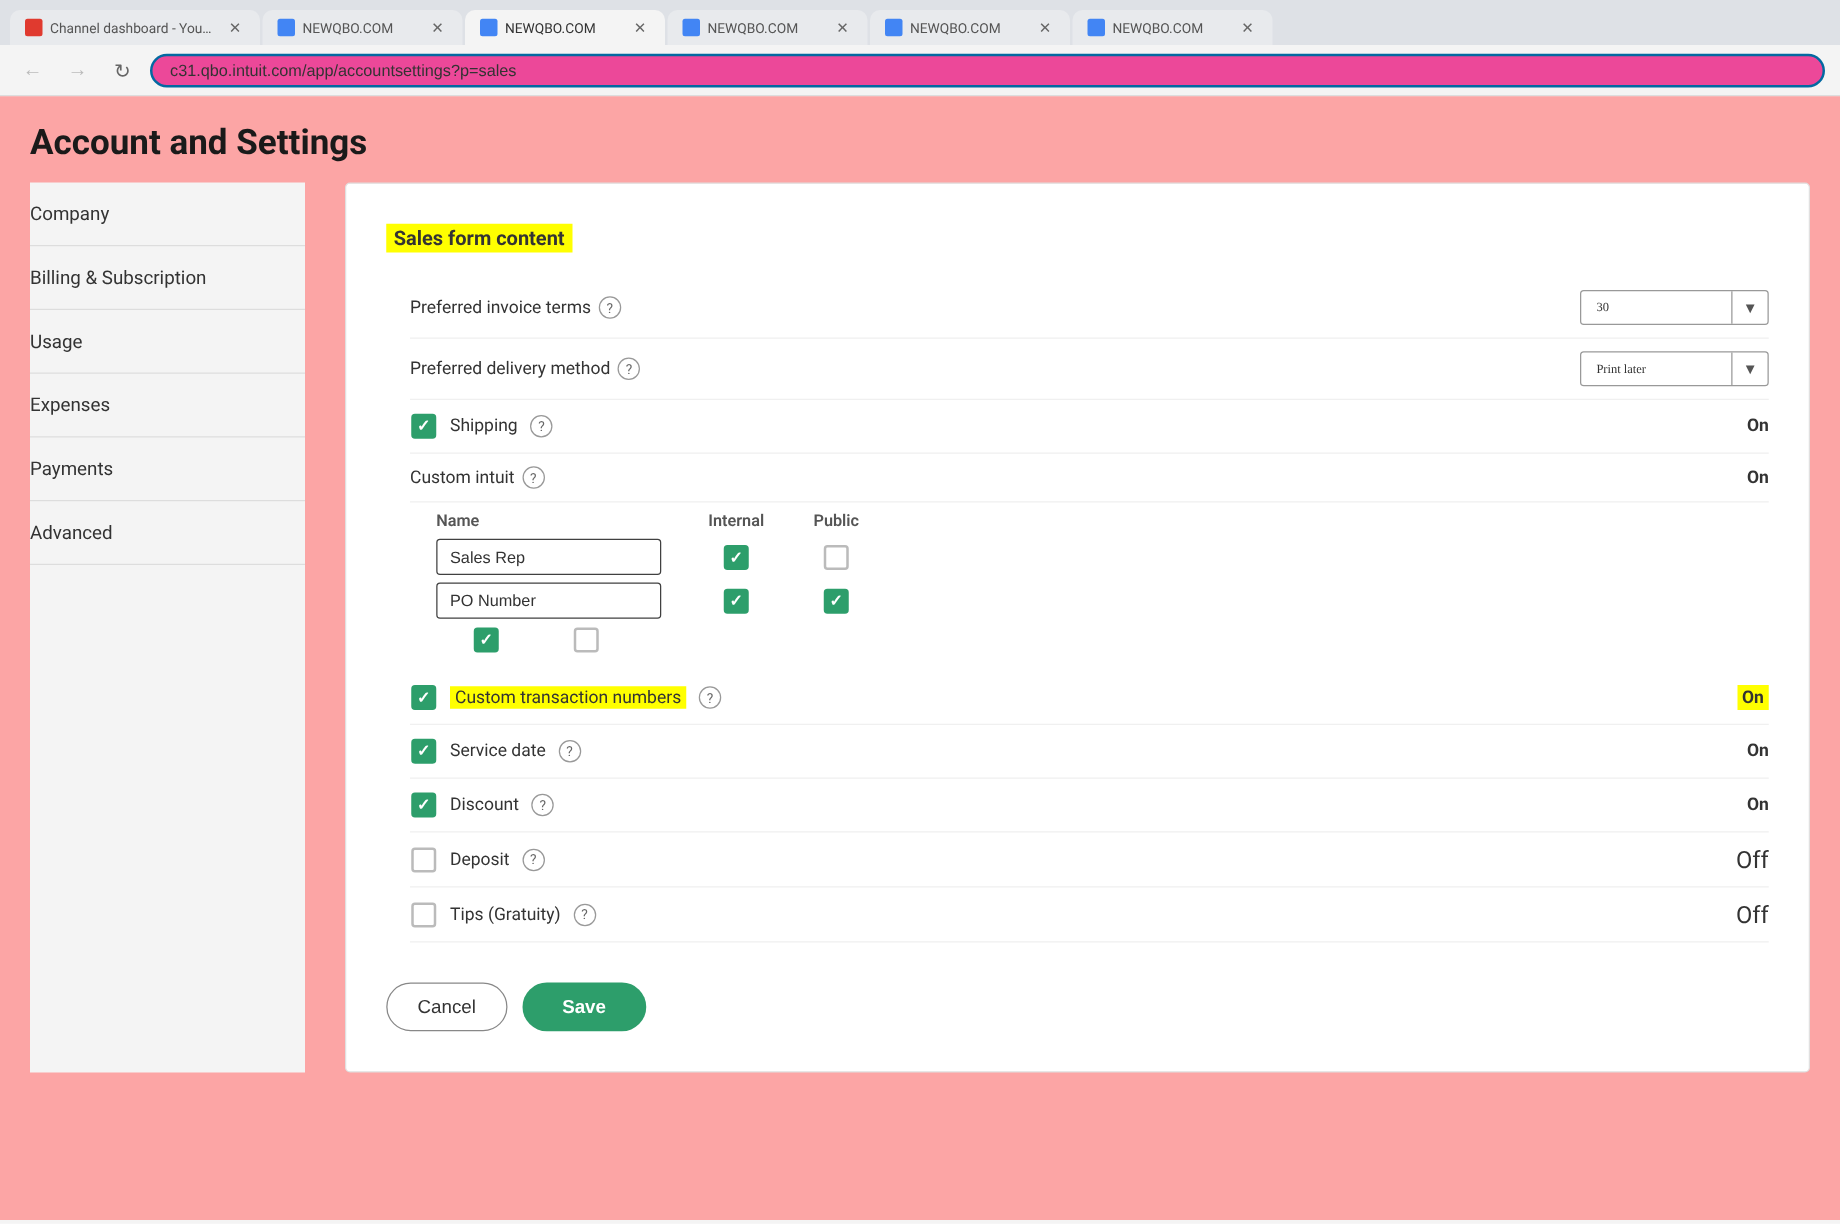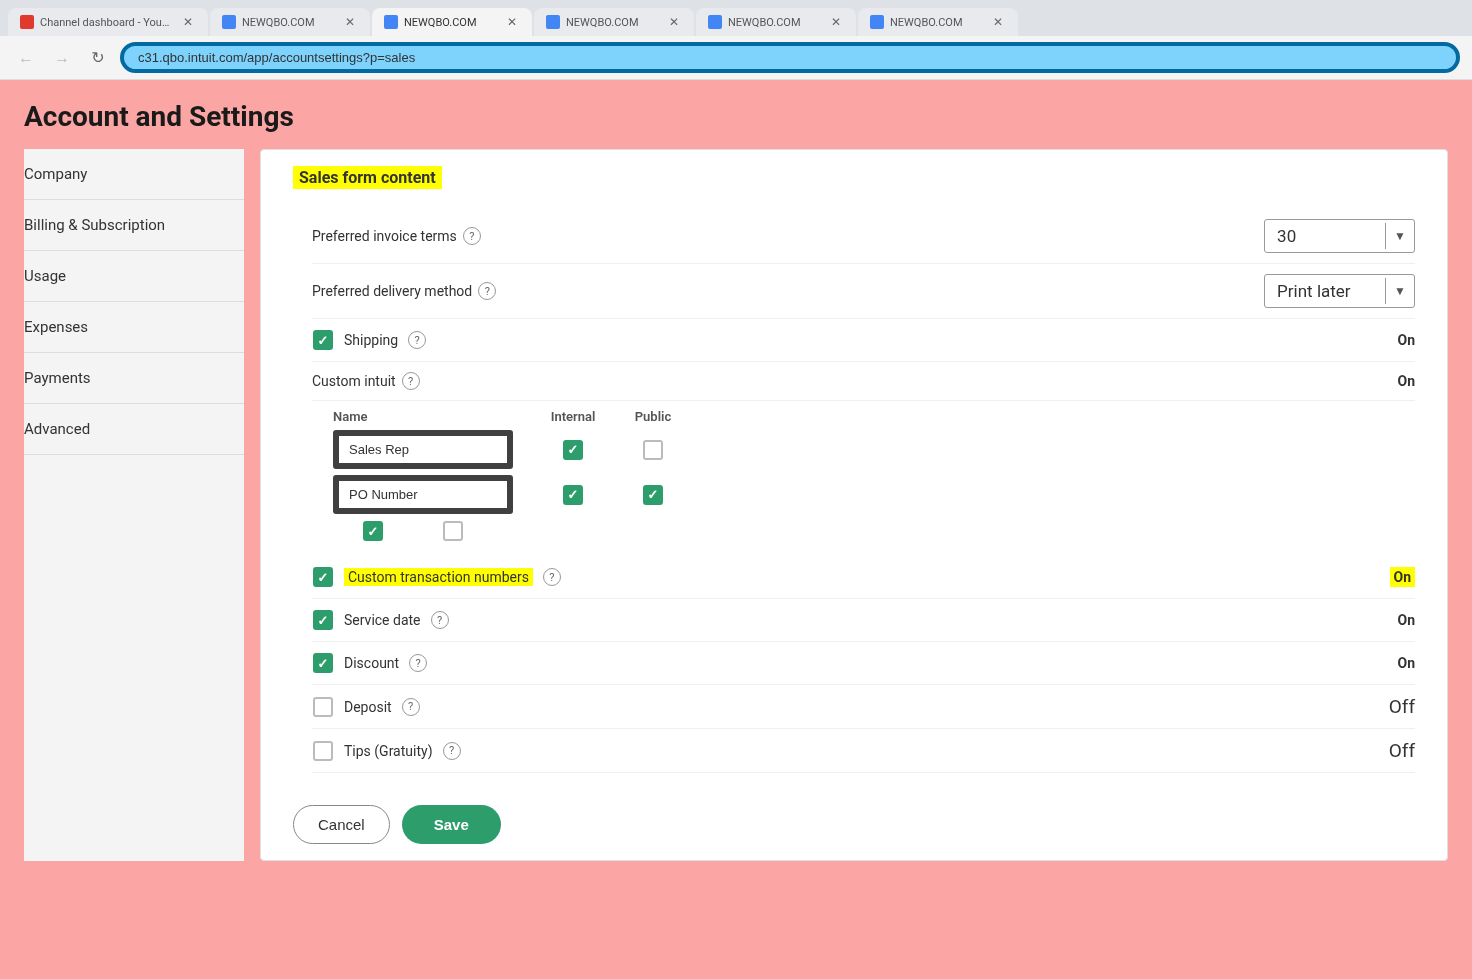--- a/index.html
+++ b/index.html
@@ -73,22 +73,22 @@
     }
     .nav-btn {
       width: 28px; height: 28px;
       border-radius: 50%;
       display: flex; align-items: center; justify-content: center;
       font-size: 16px; color: #666; cursor: pointer;
     }
     .nav-btn.disabled { color: #bbb; cursor: default; }
     .address-input {
       flex: 1;
-      background: #7dd3fc;
-      border: 4px solid #0369a1;
+      background: #ec4899;
+      border: 2px solid #0369a1;
       border-radius: 20px;
       padding: 4px 14px;
       font-size: 13px;
       color: #333;
     }
 
     
     .page-wrapper {
       background: #fca5a5;
       min-height: calc(979px - 80px);
@@ -97,21 +97,21 @@
 
     .page-title {
       padding: 20px 24px 16px;
       font-size: 28px;
       font-weight: 700;
       color: #1a1a1a;
     }
 
     .content-area {
       display: flex;
-      gap: 0;
+      gap: 16px;
       padding: 0 24px;
     }
 
     
     .sidebar {
       width: 220px;
       flex-shrink: 0;
       background: #f4f4f4;
     }
     .sidebar-item {
@@ -130,21 +130,21 @@
     }
     .sidebar-item-label { display: block; }
 
     
     .main-content {
       flex: 1;
       background: #fff;
       border: 1px solid #e0e0e0;
       border-radius: 4px;
       margin-left: 16px;
-      padding: 16px 32px;
+      padding: 32px 32px;
     }
 
     
     .section-header {
       font-size: 16px;
       font-weight: 700;
       margin-bottom: 20px;
       display: inline-block;
       background: yellow;
       padding: 2px 6px;
@@ -182,22 +182,23 @@
     .dropdown-select {
       display: flex;
       align-items: center;
       border: 1px solid #999;
       border-radius: 3px;
       background: #fff;
       cursor: pointer;
     }
     .dropdown-value {
       padding: 6px 12px;
-      font-size: 17px;
+      font-size: 10px;
       min-width: 120px;
+      font-family: Liberation Serif, serif;
     }
     .dropdown-arrow {
       padding: 6px 8px;
       border-left: 1px solid #999;
       color: #555;
       font-size: 12px;
     }
 
     
     .status-on {
@@ -271,21 +272,21 @@
     .cf-public-col { width: 80px; text-align: center; }
 
     .cf-row {
       display: flex;
       align-items: center;
       gap: 0;
       margin-bottom: 6px;
     }
     .cf-input {
       width: 180px;
-      border: 6px solid #404040;
+      border: 1px solid #404040;
       border-radius: 3px;
       padding: 6px 10px;
       font-size: 13px;
       color: #333;
       background: #fff;
     }
 
     
     .btn-cancel {
       padding: 10px 24px;

